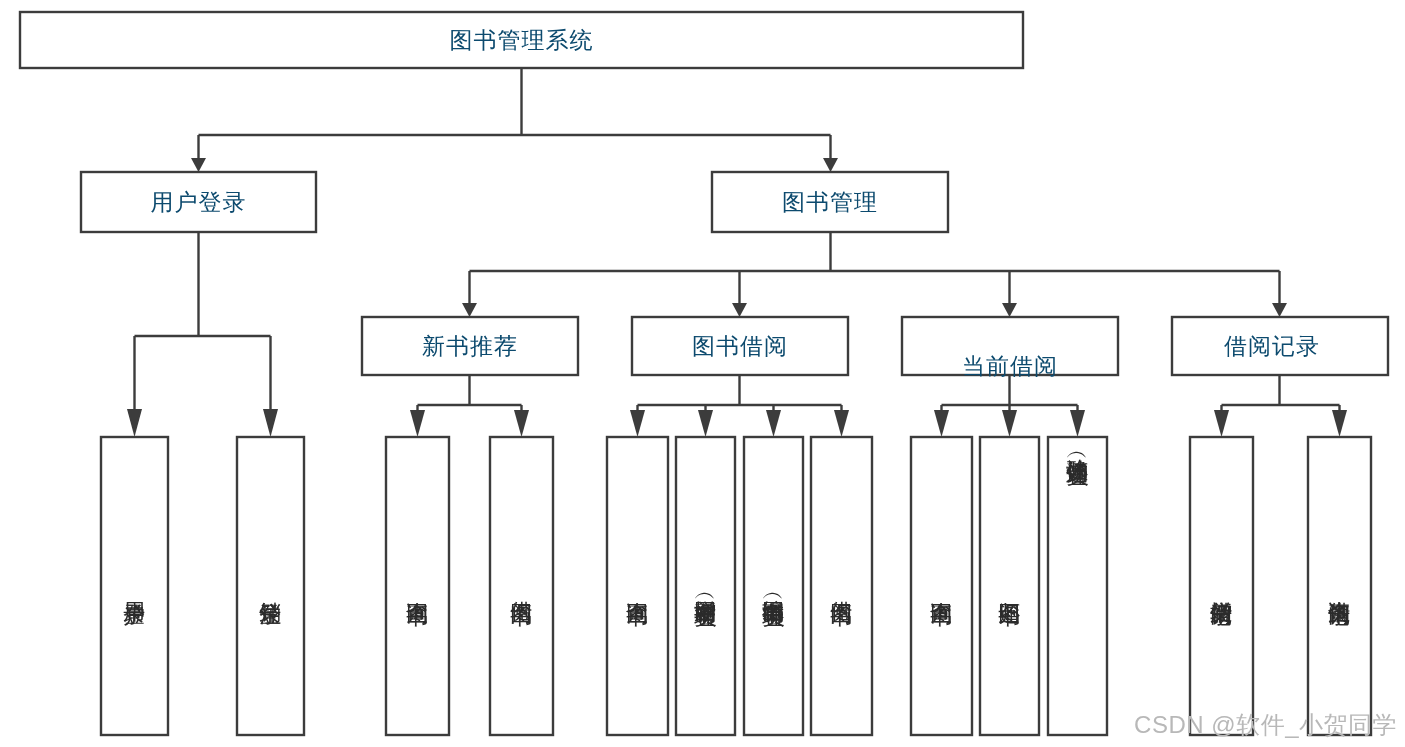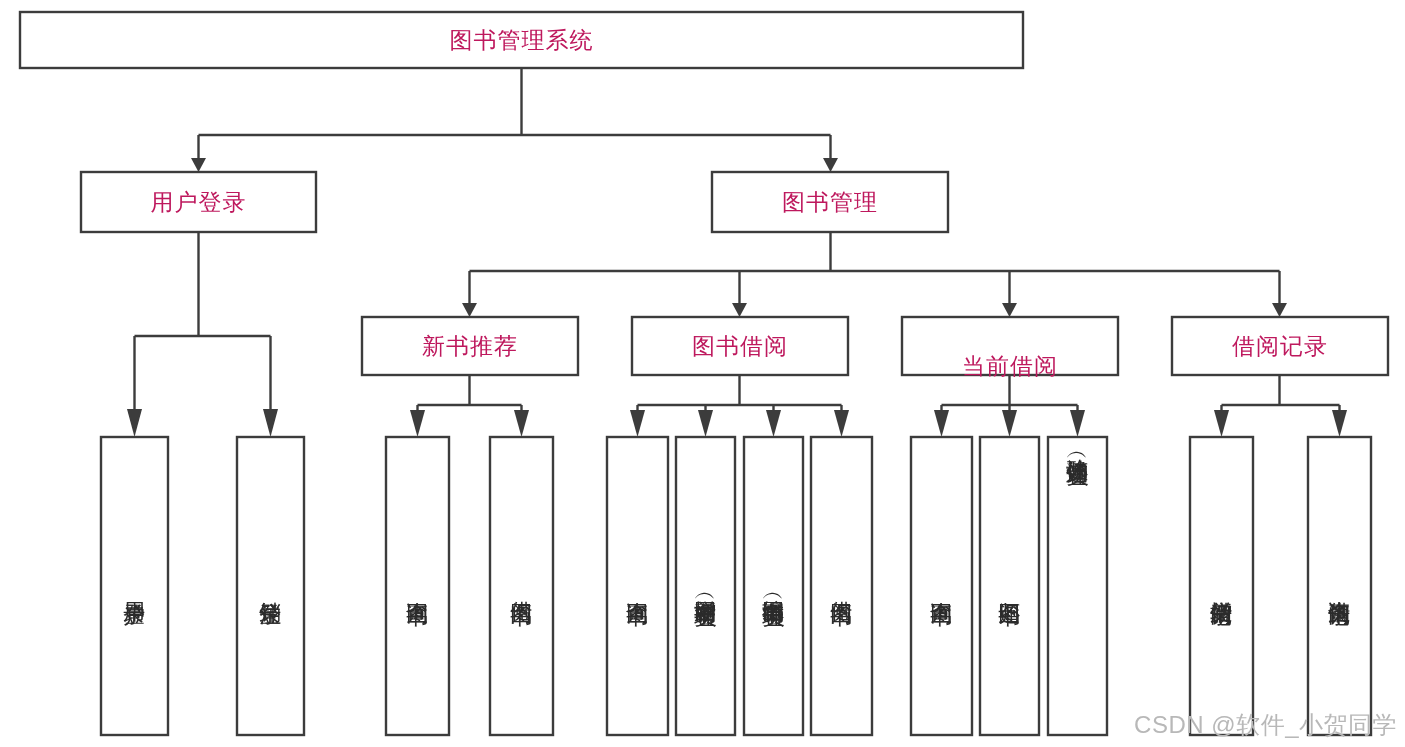--- a/index.html
+++ b/index.html
@@ -63,21 +63,21 @@
   .htext-wrap {
     position: absolute;
     display: flex;
     align-items: center;
     justify-content: center;
     pointer-events: none;
   }
   .htext {
     font-family: "Liberation Sans", "DejaVu Sans", sans-serif;
     font-size: 23px;
-    color: #be185d;
+    color: #0c4a6e;
     letter-spacing: 1px;
     white-space: nowrap;
   }
   #watermark {
     position: absolute;
     right: 8px;
     bottom: 6px;
     font-family: "Liberation Sans", "DejaVu Sans", sans-serif;
     font-size: 24px;
     color: #b8b8b8;
@@ -197,21 +197,21 @@
   </div>
   <div class="htext-wrap" style="left:632px;top:317px;width:216px;height:58px;">
     <span class="htext">图书借阅</span>
   </div>
   <div class="htext-wrap" style="left:362px;top:317px;width:216px;height:58px;">
     <span class="htext">新书推荐</span>
   </div>
   <div class="htext-wrap" style="left:902px;top:317px;width:216px;height:58px;margin-top:20px;">
     <span class="htext">当前借阅</span>
   </div>
-  <div class="htext-wrap" style="left:1172px;top:317px;width:200px;height:58px;margin-left:8px;">
+  <div class="htext-wrap" style="left:1172px;top:317px;width:200px;height:58px;">
     <span class="htext">借阅记录</span>
   </div>
 
   <div class="vtext-wrap" style="left:101px;top:437px;width:67px;height:298px;">
     <span class="vtext">用户登录</span>
   </div>
   <div class="vtext-wrap" style="left:237px;top:437px;width:67px;height:298px;">
     <span class="vtext">注销登录</span>
   </div>
   <div class="vtext-wrap" style="left:386px;top:437px;width:63px;height:298px;">

